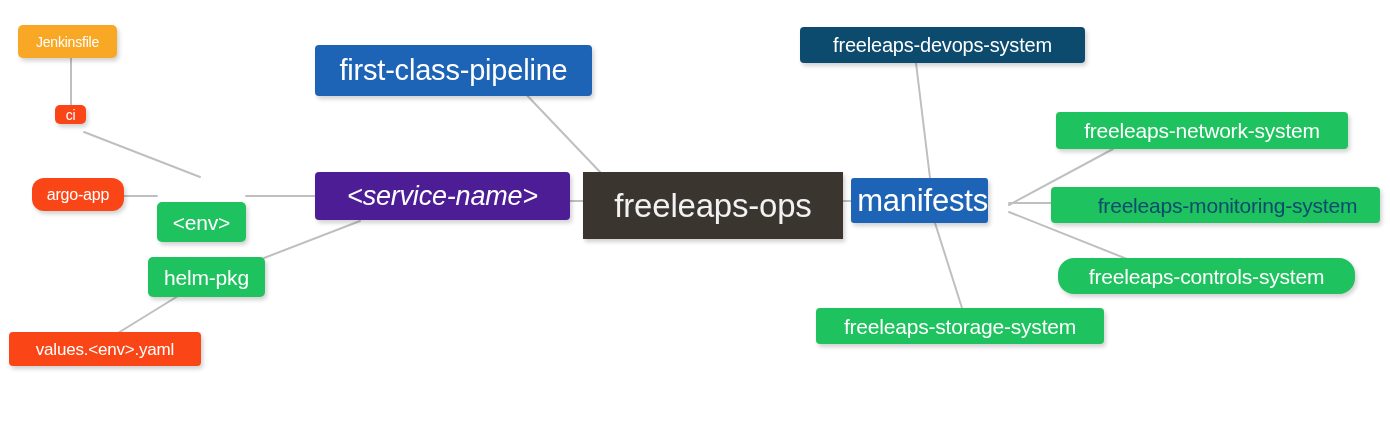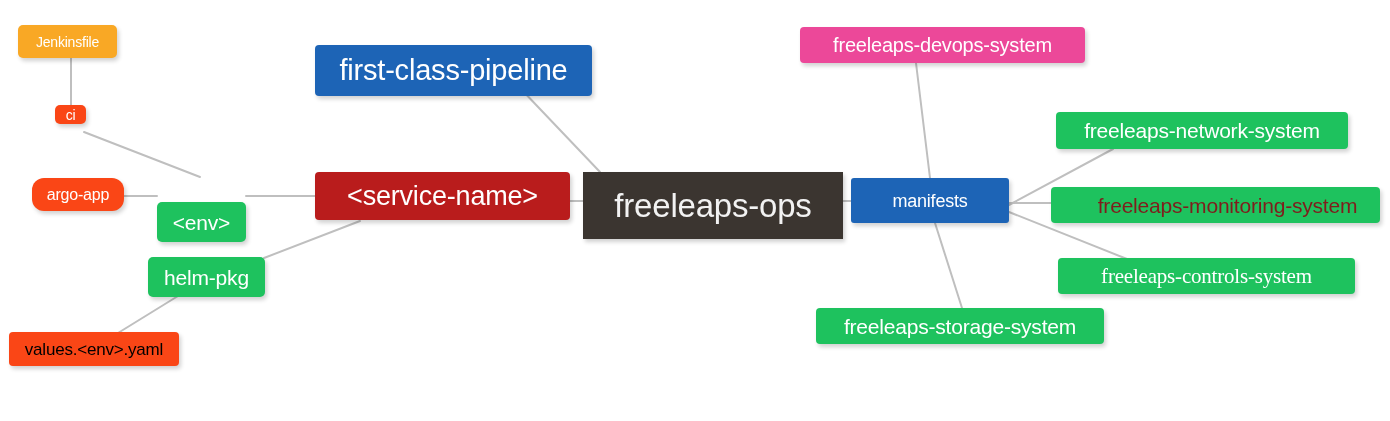--- a/index.html
+++ b/index.html
@@ -76,44 +76,44 @@
       </div>
       <div class="node" style="left: 32px; top: 178px; width: 92px; height: 33px; background: rgb(250, 70, 22); color: rgb(255, 255, 255); font-size: 16px; border-radius: 12px;">
         <span class="node-label">argo-app</span>
       </div>
       <div class="node" style="left: 157px; top: 175px; width: 89px; height: 40px; background: rgb(30, 194, 94); color: rgb(255, 255, 255); font-size: 21px; border-radius: 5px; margin-top: 27px;">
         <span class="node-label">&lt;env&gt;</span>
       </div>
       <div class="node" style="left: 148px; top: 257px; width: 117px; height: 40px; background: rgb(30, 194, 94); color: rgb(255, 255, 255); font-size: 21px; border-radius: 5px; text-align: center;">
         <span class="node-label">helm-pkg</span>
       </div>
-      <div class="node" style="left: 9px; top: 332px; width: 170px; height: 34px; background: rgb(250, 70, 22); color: #000000; font-size: 17px; border-radius: 4px;">
+      <div class="node" style="left: 9px; top: 332px; width: 192px; height: 34px; background: rgb(250, 70, 22); color: #ffffff; font-size: 17px; border-radius: 4px;">
         <span class="node-label">values.&lt;env&gt;.yaml</span>
       </div>
       <div class="node" style="left: 315px; top: 37px; width: 277px; height: 51px; background: rgb(29, 100, 182); color: rgb(255, 255, 255); font-size: 29px; border-radius: 4px; margin-top: 8px;">
         <span class="node-label">first-class-pipeline</span>
       </div>
-      <div class="node" style="left: 315px; top: 172px; width: 255px; height: 48px; background: #b91c1c; color: rgb(255, 255, 255); font-size: 27px; border-radius: 4px;">
+      <div class="node" style="left: 315px; top: 172px; width: 255px; height: 48px; background: #4c1d95; color: rgb(255, 255, 255); font-size: 27px; border-radius: 4px; font-style: italic;">
         <span class="node-label">&lt;service-name&gt;</span>
       </div>
       <div class="node" style="left: 583px; top: 172px; width: 260px; height: 67px; background: rgb(59, 53, 48); color: rgb(242, 242, 242); font-size: 33px; border-radius: 0;">
         <span class="node-label">freeleaps-ops</span>
       </div>
-      <div class="node" style="left: 851px; top: 178px; width: 158px; height: 45px; background: rgb(29, 100, 182); color: rgb(255, 255, 255); font-size: 18px; border-radius: 3px;">
+      <div class="node" style="left: 851px; top: 178px; width: 137px; height: 45px; background: rgb(29, 100, 182); color: rgb(255, 255, 255); font-size: 31px; border-radius: 3px; justify-content: flex-end;">
         <span class="node-label">manifests</span>
       </div>
-      <div class="node" style="left: 800px; top: 27px; width: 285px; height: 36px; background: #ec4899; color: rgb(255, 255, 255); font-size: 20px; border-radius: 4px;">
+      <div class="node" style="left: 800px; top: 27px; width: 285px; height: 36px; background: #0c4a6e; color: rgb(255, 255, 255); font-size: 20px; border-radius: 4px;">
         <span class="node-label">freeleaps-devops-system</span>
       </div>
       <div class="node" style="left: 1056px; top: 112px; width: 292px; height: 37px; background: rgb(30, 194, 94); color: rgb(255, 255, 255); font-size: 21px; border-radius: 4px;">
         <span class="node-label">freeleaps-network-system</span>
       </div>
-      <div class="node" style="left: 1051px; top: 187px; width: 329px; height: 36px; background: rgb(30, 194, 94); color: #7f1d1d; font-size: 21px; border-radius: 4px; padding-left: 24px;">
+      <div class="node" style="left: 1051px; top: 187px; width: 329px; height: 36px; background: rgb(30, 194, 94); color: #0c4a6e; font-size: 21px; border-radius: 4px; padding-left: 24px;">
         <span class="node-label">freeleaps-monitoring-system</span>
       </div>
-      <div class="node" style="left: 1058px; top: 258px; width: 297px; height: 36px; background: rgb(30, 194, 94); color: rgb(255, 255, 255); font-size: 21px; border-radius: 4px; font-family: Liberation Serif, serif;">
+      <div class="node" style="left: 1058px; top: 258px; width: 297px; height: 36px; background: rgb(30, 194, 94); color: rgb(255, 255, 255); font-size: 21px; border-radius: 16px;">
         <span class="node-label">freeleaps-controls-system</span>
       </div>
       <div class="node" style="left: 816px; top: 308px; width: 288px; height: 36px; background: rgb(30, 194, 94); color: rgb(255, 255, 255); font-size: 21px; border-radius: 4px;">
         <span class="node-label">freeleaps-storage-system</span>
       </div>
     </div>
 </div>
 
 </body></html>

